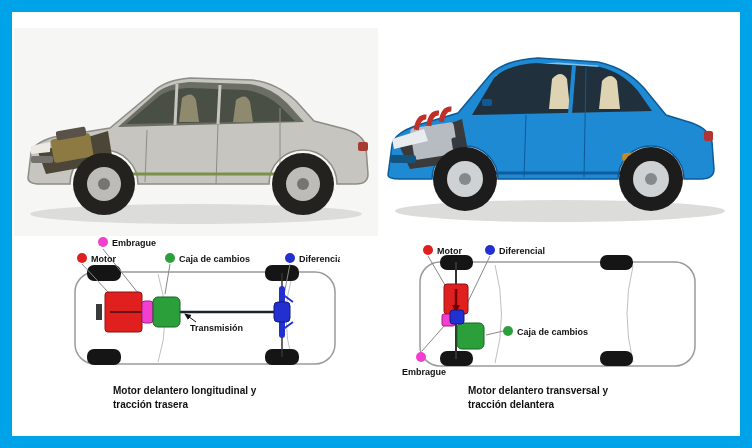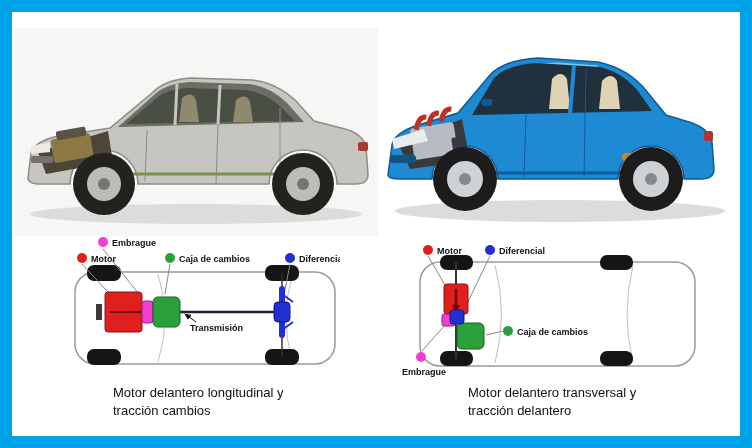--- a/index.html
+++ b/index.html
@@ -3,21 +3,21 @@
 <meta charset="utf-8">
 <style>
   html,body{margin:0;padding:0;background:#ffffff;}
   .canvas{
     position:relative;width:752px;height:448px;box-sizing:border-box;
     border:12px solid var(--frame-color,#00A2E8);
     background:#ffffff;overflow:hidden;
     font-family:"Liberation Sans",sans-serif;
   }
   .abs{position:absolute;}
-  .caption{font-size:13px;font-weight:normal;color:#101010;line-height:1.4;white-space:nowrap;}
+  .caption{font-size:10px;font-weight:bold;color:#101010;line-height:1.4;white-space:nowrap;}
   svg text{font-family:"Liberation Sans",sans-serif;}
   .legend-text{font-size:9px;font-weight:bold;fill:#111111;}
 </style>
 </head>
 <body>
 
 <div class="canvas">
 
   <svg class="abs" style="left:2px;top:16px;" width="364" height="208" viewBox="0 0 364 208">
     <rect x="0" y="0" width="364" height="208" fill="#f6f6f4"></rect>
@@ -197,20 +197,20 @@
       <text x="104" y="26" class="legend-text">Diferencial</text>
       <circle cx="113" cy="103" r="5" fill="#2BA03A"></circle>
       <text x="122" y="107" class="legend-text">Caja de cambios</text>
       <circle cx="26" cy="129" r="5" fill="#F23FD0"></circle>
       <text x="7" y="147" class="legend-text">Embrague</text>
     </g>
   </svg>
 
   <div class="abs caption" style="left:101px;top:372px;">
     <div>Motor delantero longitudinal y</div>
-    <div>tracción cambios</div>
+    <div>tracción trasera</div>
   </div>
   <div class="abs caption" style="left:443px;top:372px;margin-left:13px;">
     <div>Motor delantero transversal y</div>
-    <div>tracción delantero</div>
+    <div>tracción delantera</div>
   </div>
 
 </div>
 
 </body></html>

